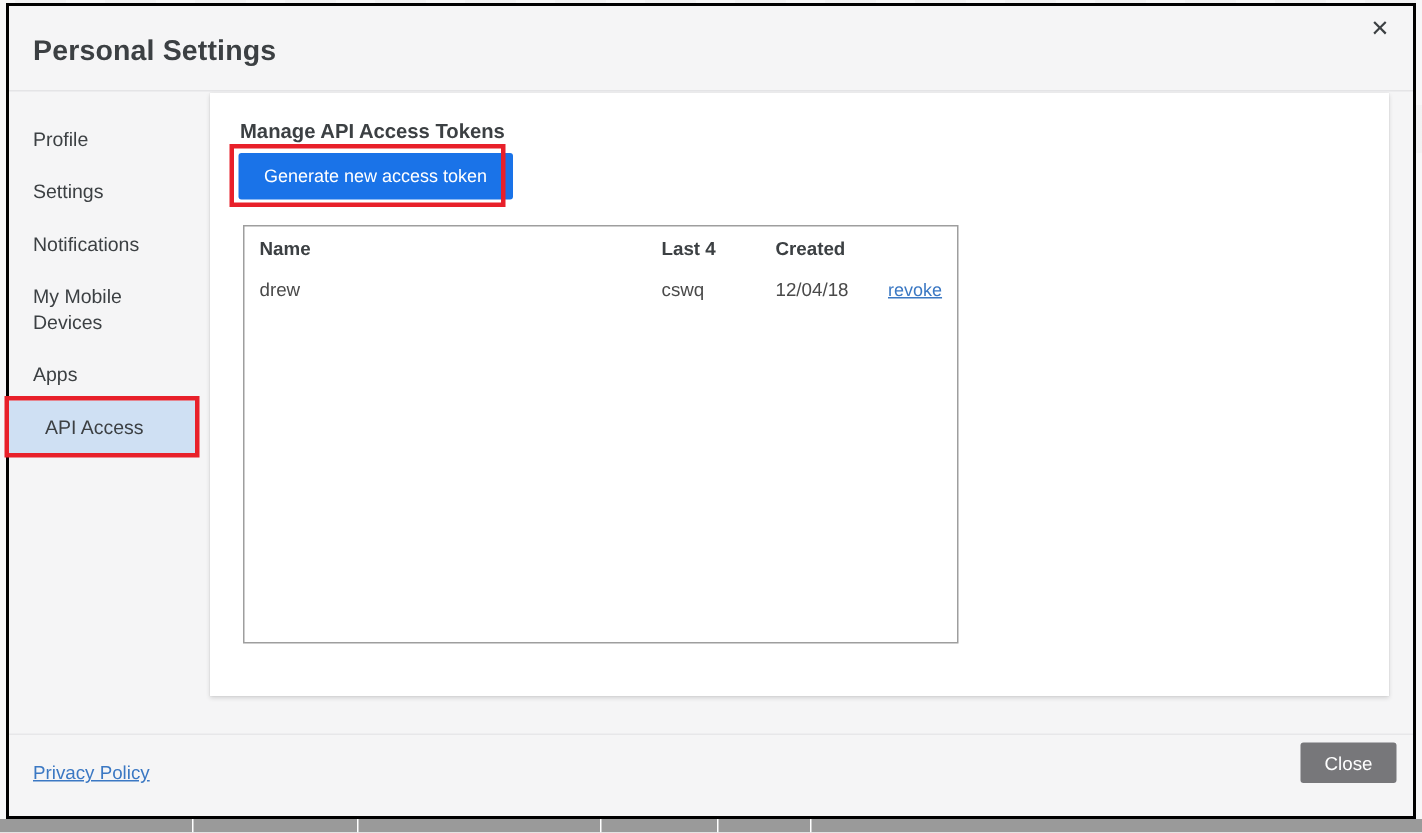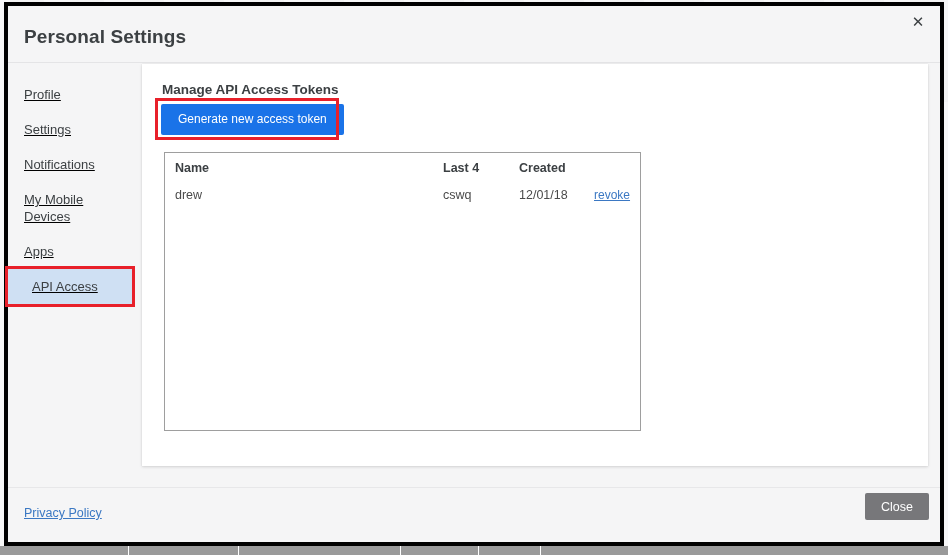--- a/index.html
+++ b/index.html
@@ -89,21 +89,21 @@
   }
 
   
   #dialog {
     position: absolute;
     left: 4px;
     top: 2px;
     width: 940px;
     height: 544px;
     background: #f5f5f6;
-    border: 4px solid #000000;
+    border: 2px solid #000000;
     box-sizing: border-box;
     display: flex;
     flex-direction: column;
   }
 
   .dlg-header {
     position: relative;
     height: 56px;
     flex: 0 0 auto;
     background: transparent;
@@ -140,21 +140,20 @@
     background: #f5f5f6;
   }
 
   
   .side-nav {
     position: relative;
     width: 124px;
     flex: 0 0 124px;
     padding-top: 14px;
     box-sizing: border-box;
-    text-decoration: underline;
   }
   .nav-item {
     position: relative;
     padding: 9px 0 9px 16px;
     font-size: 13px;
     color: #3c4043;
     line-height: 17px;
     cursor: pointer;
     box-sizing: border-box;
   }
@@ -352,21 +351,21 @@
                   <th class="col-name">Name</th>
                   <th class="col-last4">Last 4</th>
                   <th class="col-created">Created</th>
                   <th class="col-action"></th>
                 </tr>
               </thead>
               <tbody>
                 <tr>
                   <td class="col-name">drew</td>
                   <td class="col-last4">cswq</td>
-                  <td class="col-created">12/01/18</td>
+                  <td class="col-created">12/04/18</td>
                   <td class="col-action">
                     <span class="revoke-link">revoke</span>
                   </td>
                 </tr>
               </tbody>
             </table>
           </div>
 
         </div>
       </div>

